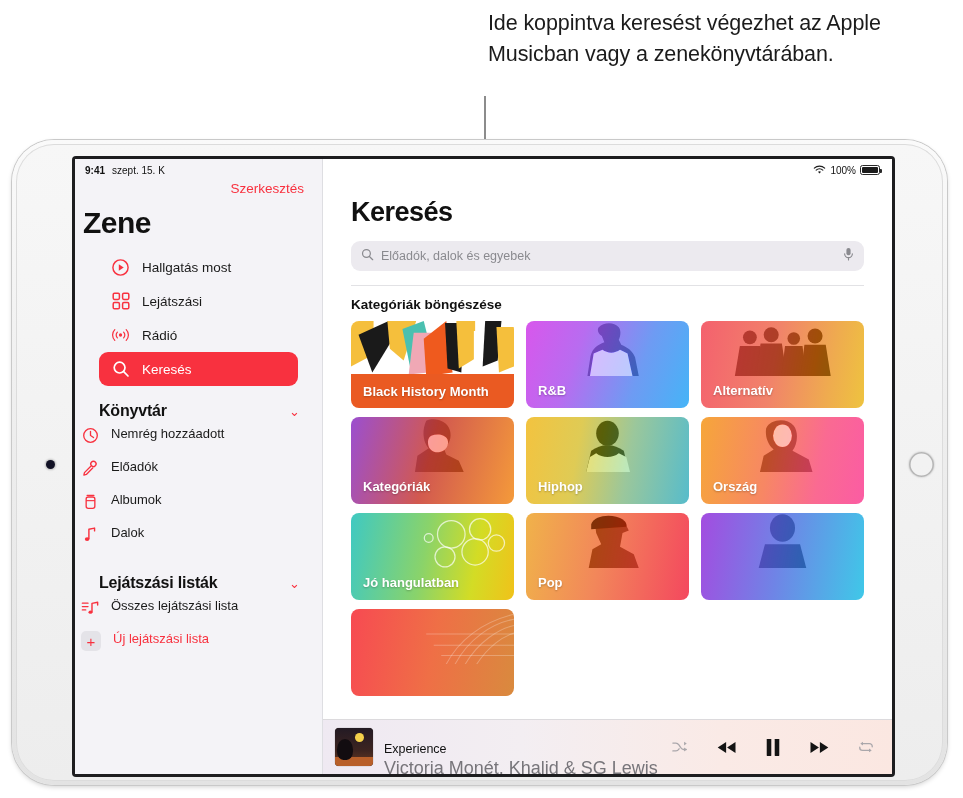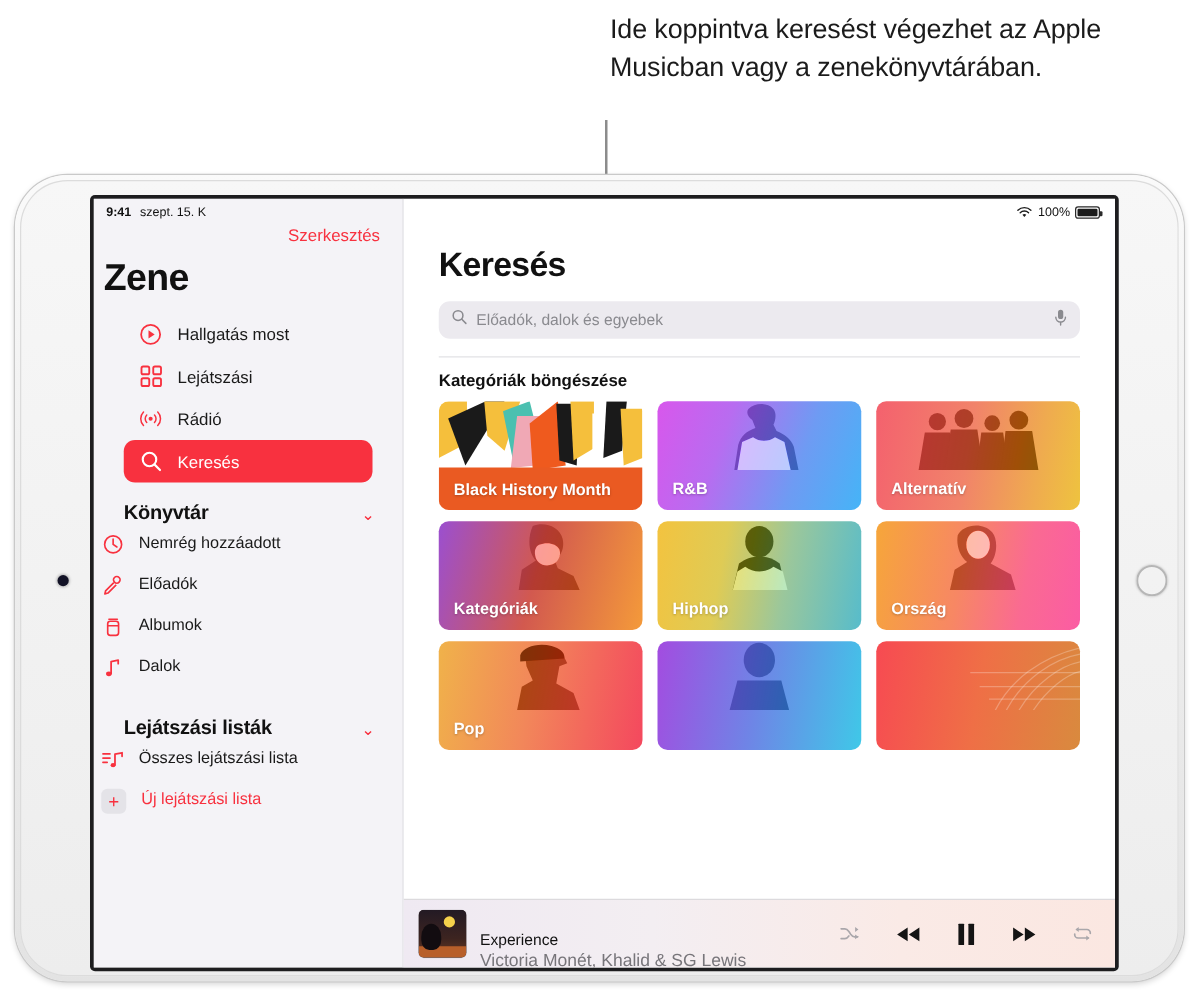--- a/index.html
+++ b/index.html
@@ -189,21 +189,21 @@
     width:38px; height:38px; border-radius:4px; overflow:hidden;
     position:relative; background:#2a1b16; flex:0 0 38px;
     box-shadow: 0 0 0 .5px rgba(0,0,0,.12);
   }
   .art .moon { position:absolute; left:20px; top:5px; width:9px; height:9px; border-radius:50%; background:#f5d14b; }
   .art .sky { position:absolute; inset:0; background:linear-gradient(180deg,#231a24 0%,#3d2420 60%,#6b3a22 100%); }
   .art .head { position:absolute; left:2px; top:11px; width:16px; height:21px; border-radius:50% 50% 40% 40%; background:#120c10; }
   .art .ground { position:absolute; left:0; right:0; bottom:0; height:9px; background:#b85f2a; }
   .track { margin-left:11px; line-height:1.28; }
   .track-title { font-size:12.5px; color:#111; font-weight:400;margin-top:28px; }
-  .track-artist { font-size:14px; color:#77757a; }
+  .track-artist { font-size:18px; color:#77757a; }
   .controls { margin-left:auto; display:flex; align-items:center; gap:28px; }
   .ctl { display:flex; align-items:center; justify-content:center; }
 </style>
 </head>
 <body>
 
 <div id="root">
 
   <div class="callout-text">Ide koppintva keresést végezhet az Apple Musicban vagy a zenekönyvtárában.</div>
   <div class="callout-line"></div>
@@ -459,20 +459,33 @@
                     <g fill="#7a5f4c">
                         <path d="M104 18c6-14 32-18 44-4 8 10 6 30-2 40l26 14 6 20h-84l6-26 16-10c-10-8-14-22-12-34z"></path>
                       </g>
                     <g fill="#e3cdb6">
                         <ellipse cx="130" cy="30" rx="15" ry="18"></ellipse>
                       </g>
                   </svg>
                   <div class="tile-label">Ország</div>
                 </div>
 
+                <div class="tile" style="background:linear-gradient(100deg,#3fc9c2 0%,#8ad36a 45%,#d3dc25 75%,#f0c21a 100%);">
+                  <svg class="photo" viewBox="0 0 260 88" preserveAspectRatio="xMidYMid slice">
+                    <g fill="none" stroke="#ffffff" stroke-opacity=".75" stroke-width="2">
+                      <circle cx="160" cy="34" r="22"></circle>
+                        <circle cx="206" cy="26" r="17"></circle>
+                      <circle cx="198" cy="62" r="21"></circle>
+                        <circle cx="150" cy="70" r="16"></circle>
+                      <circle cx="124" cy="40" r="7"></circle>
+                        <circle cx="232" cy="48" r="13"></circle>
+                    </g>
+                  </svg>
+                  <div class="tile-label">Jó hangulatban</div>
+                </div>
 
                 <div class="tile" style="background:linear-gradient(100deg,#f0b24a 0%,#f2875a 45%,#f4485e 100%);">
                   <svg class="photo" viewBox="0 0 260 88" preserveAspectRatio="xMidYMid slice">
                     <g fill="#6d5342">
                         <path d="M110 16h48l6 12-10 4-4 22 22 12 8 22h-80l6-30 14-8-8-18z"></path>
                       </g>
                     <g fill="#4b382c">
                         <path d="M104 18c4-12 24-16 40-12 12 3 18 10 16 16l-56 4z"></path>
                       </g>
                   </svg>

